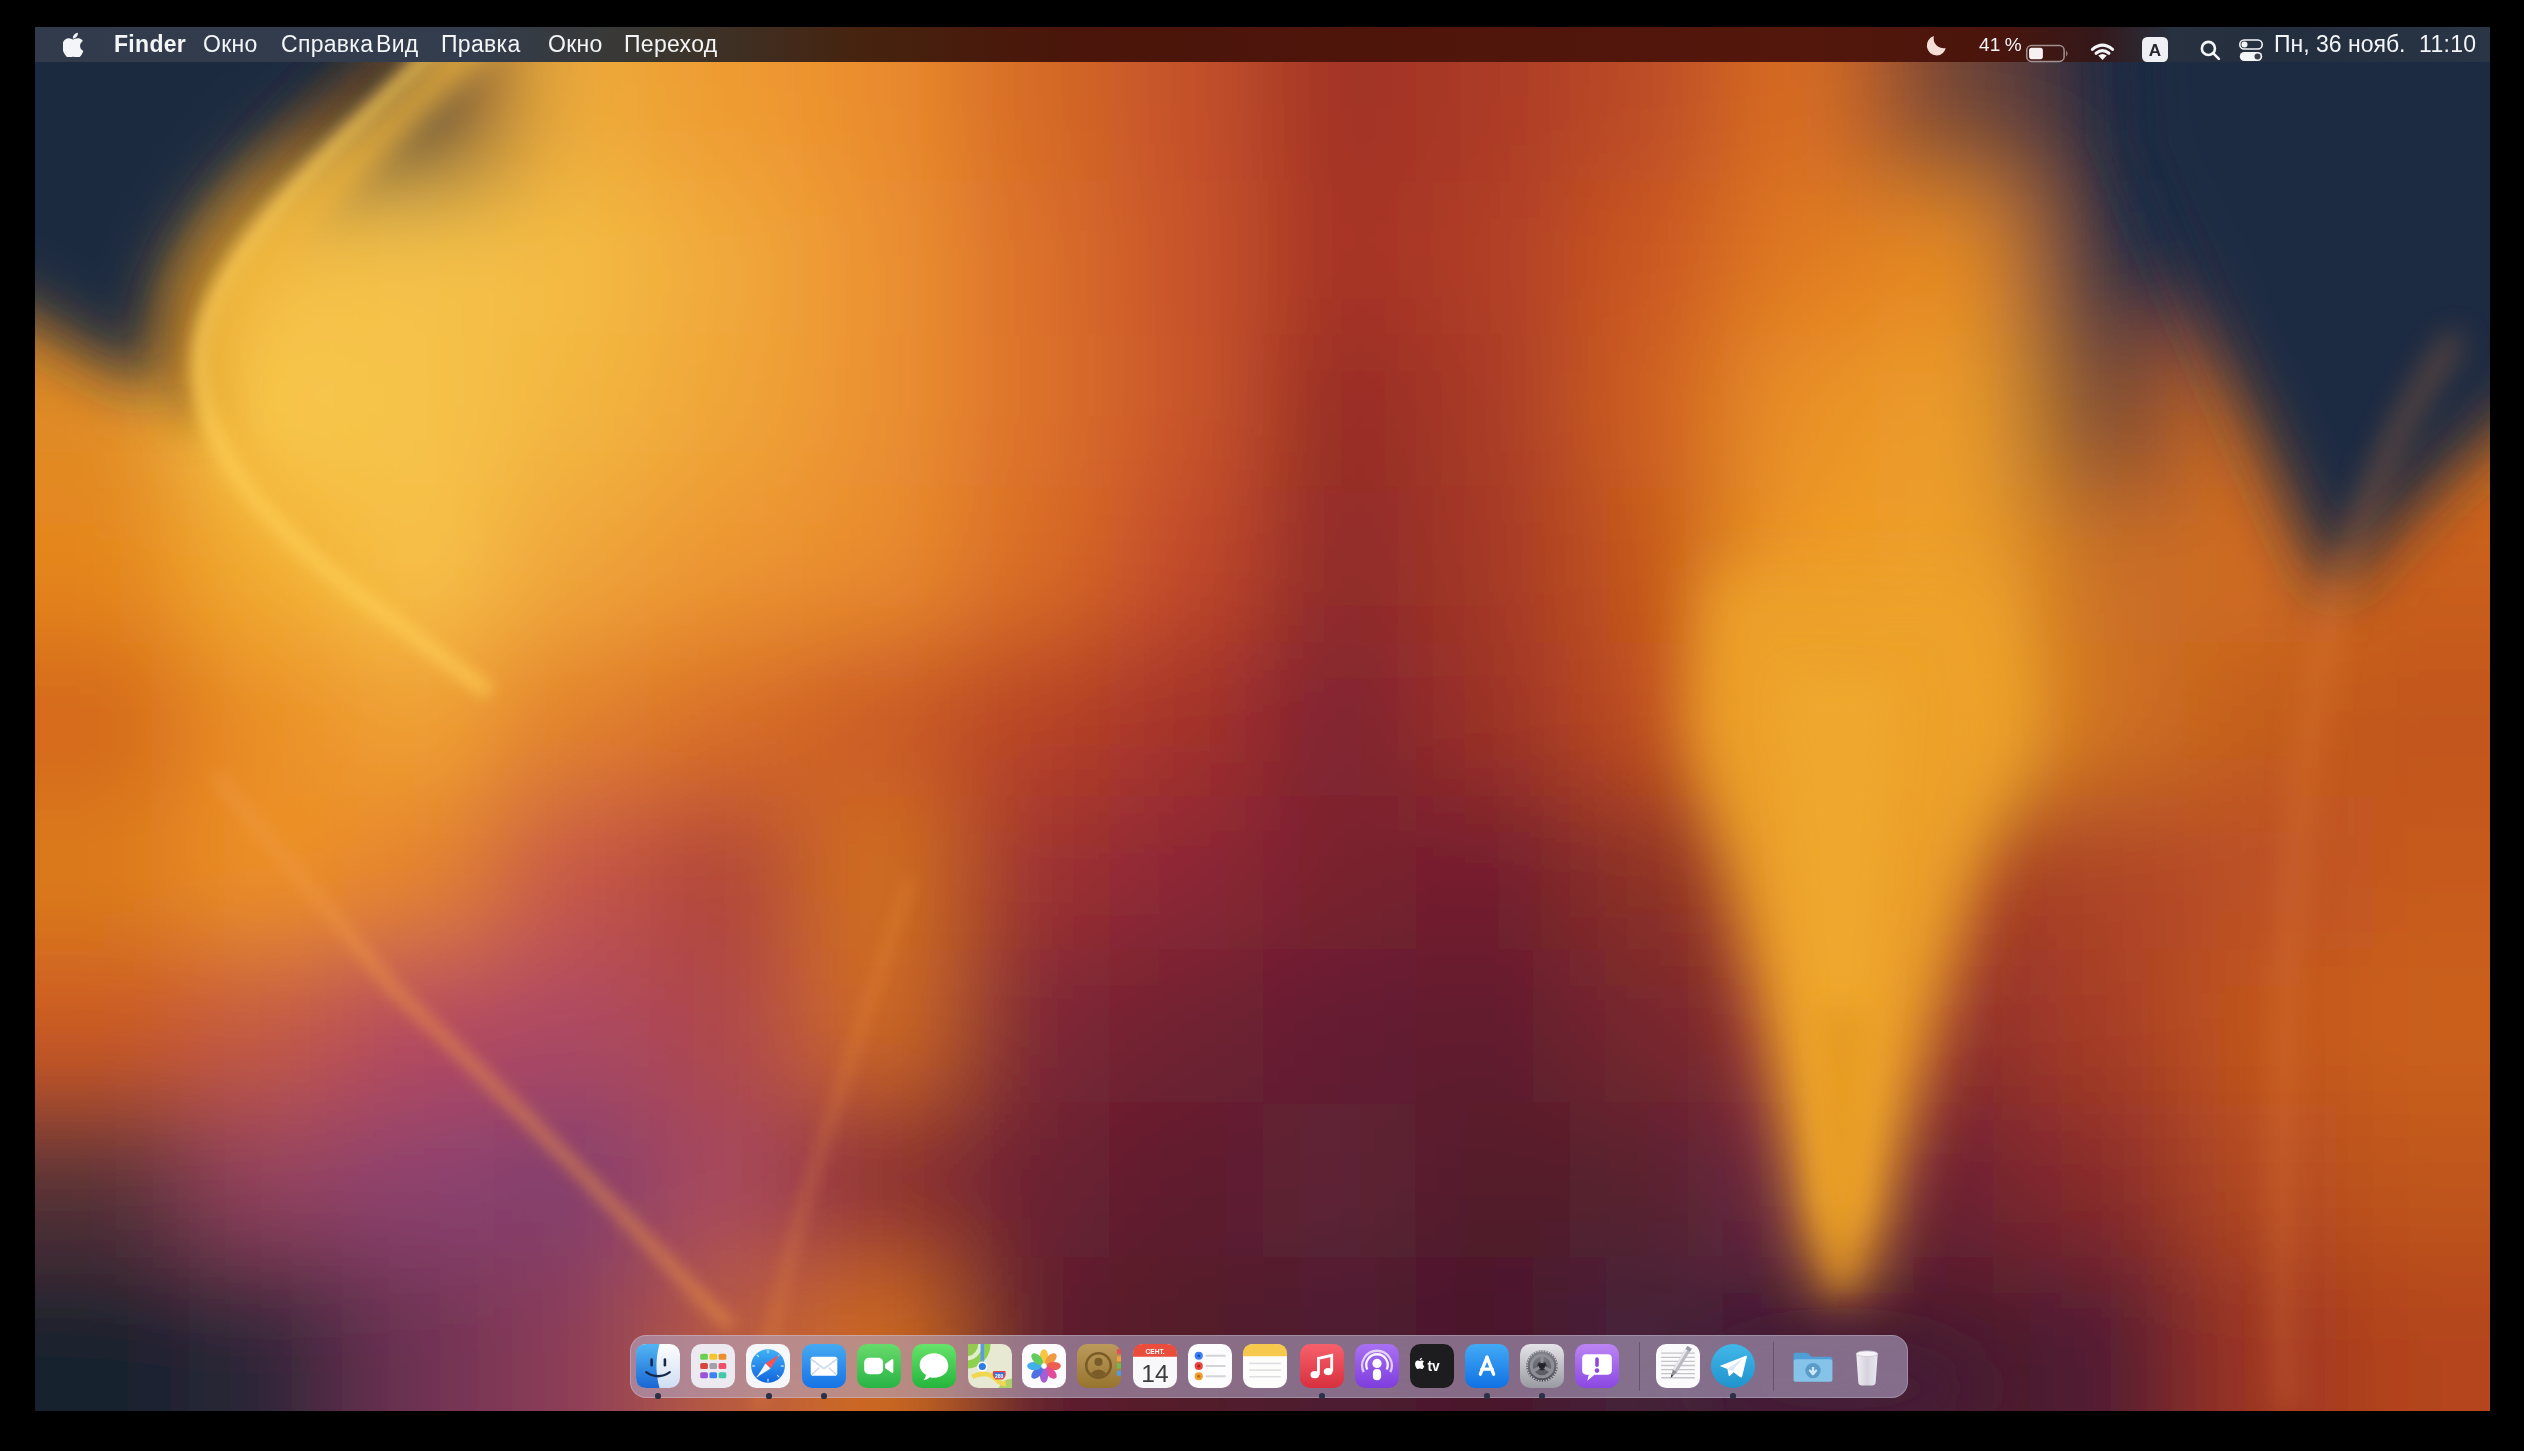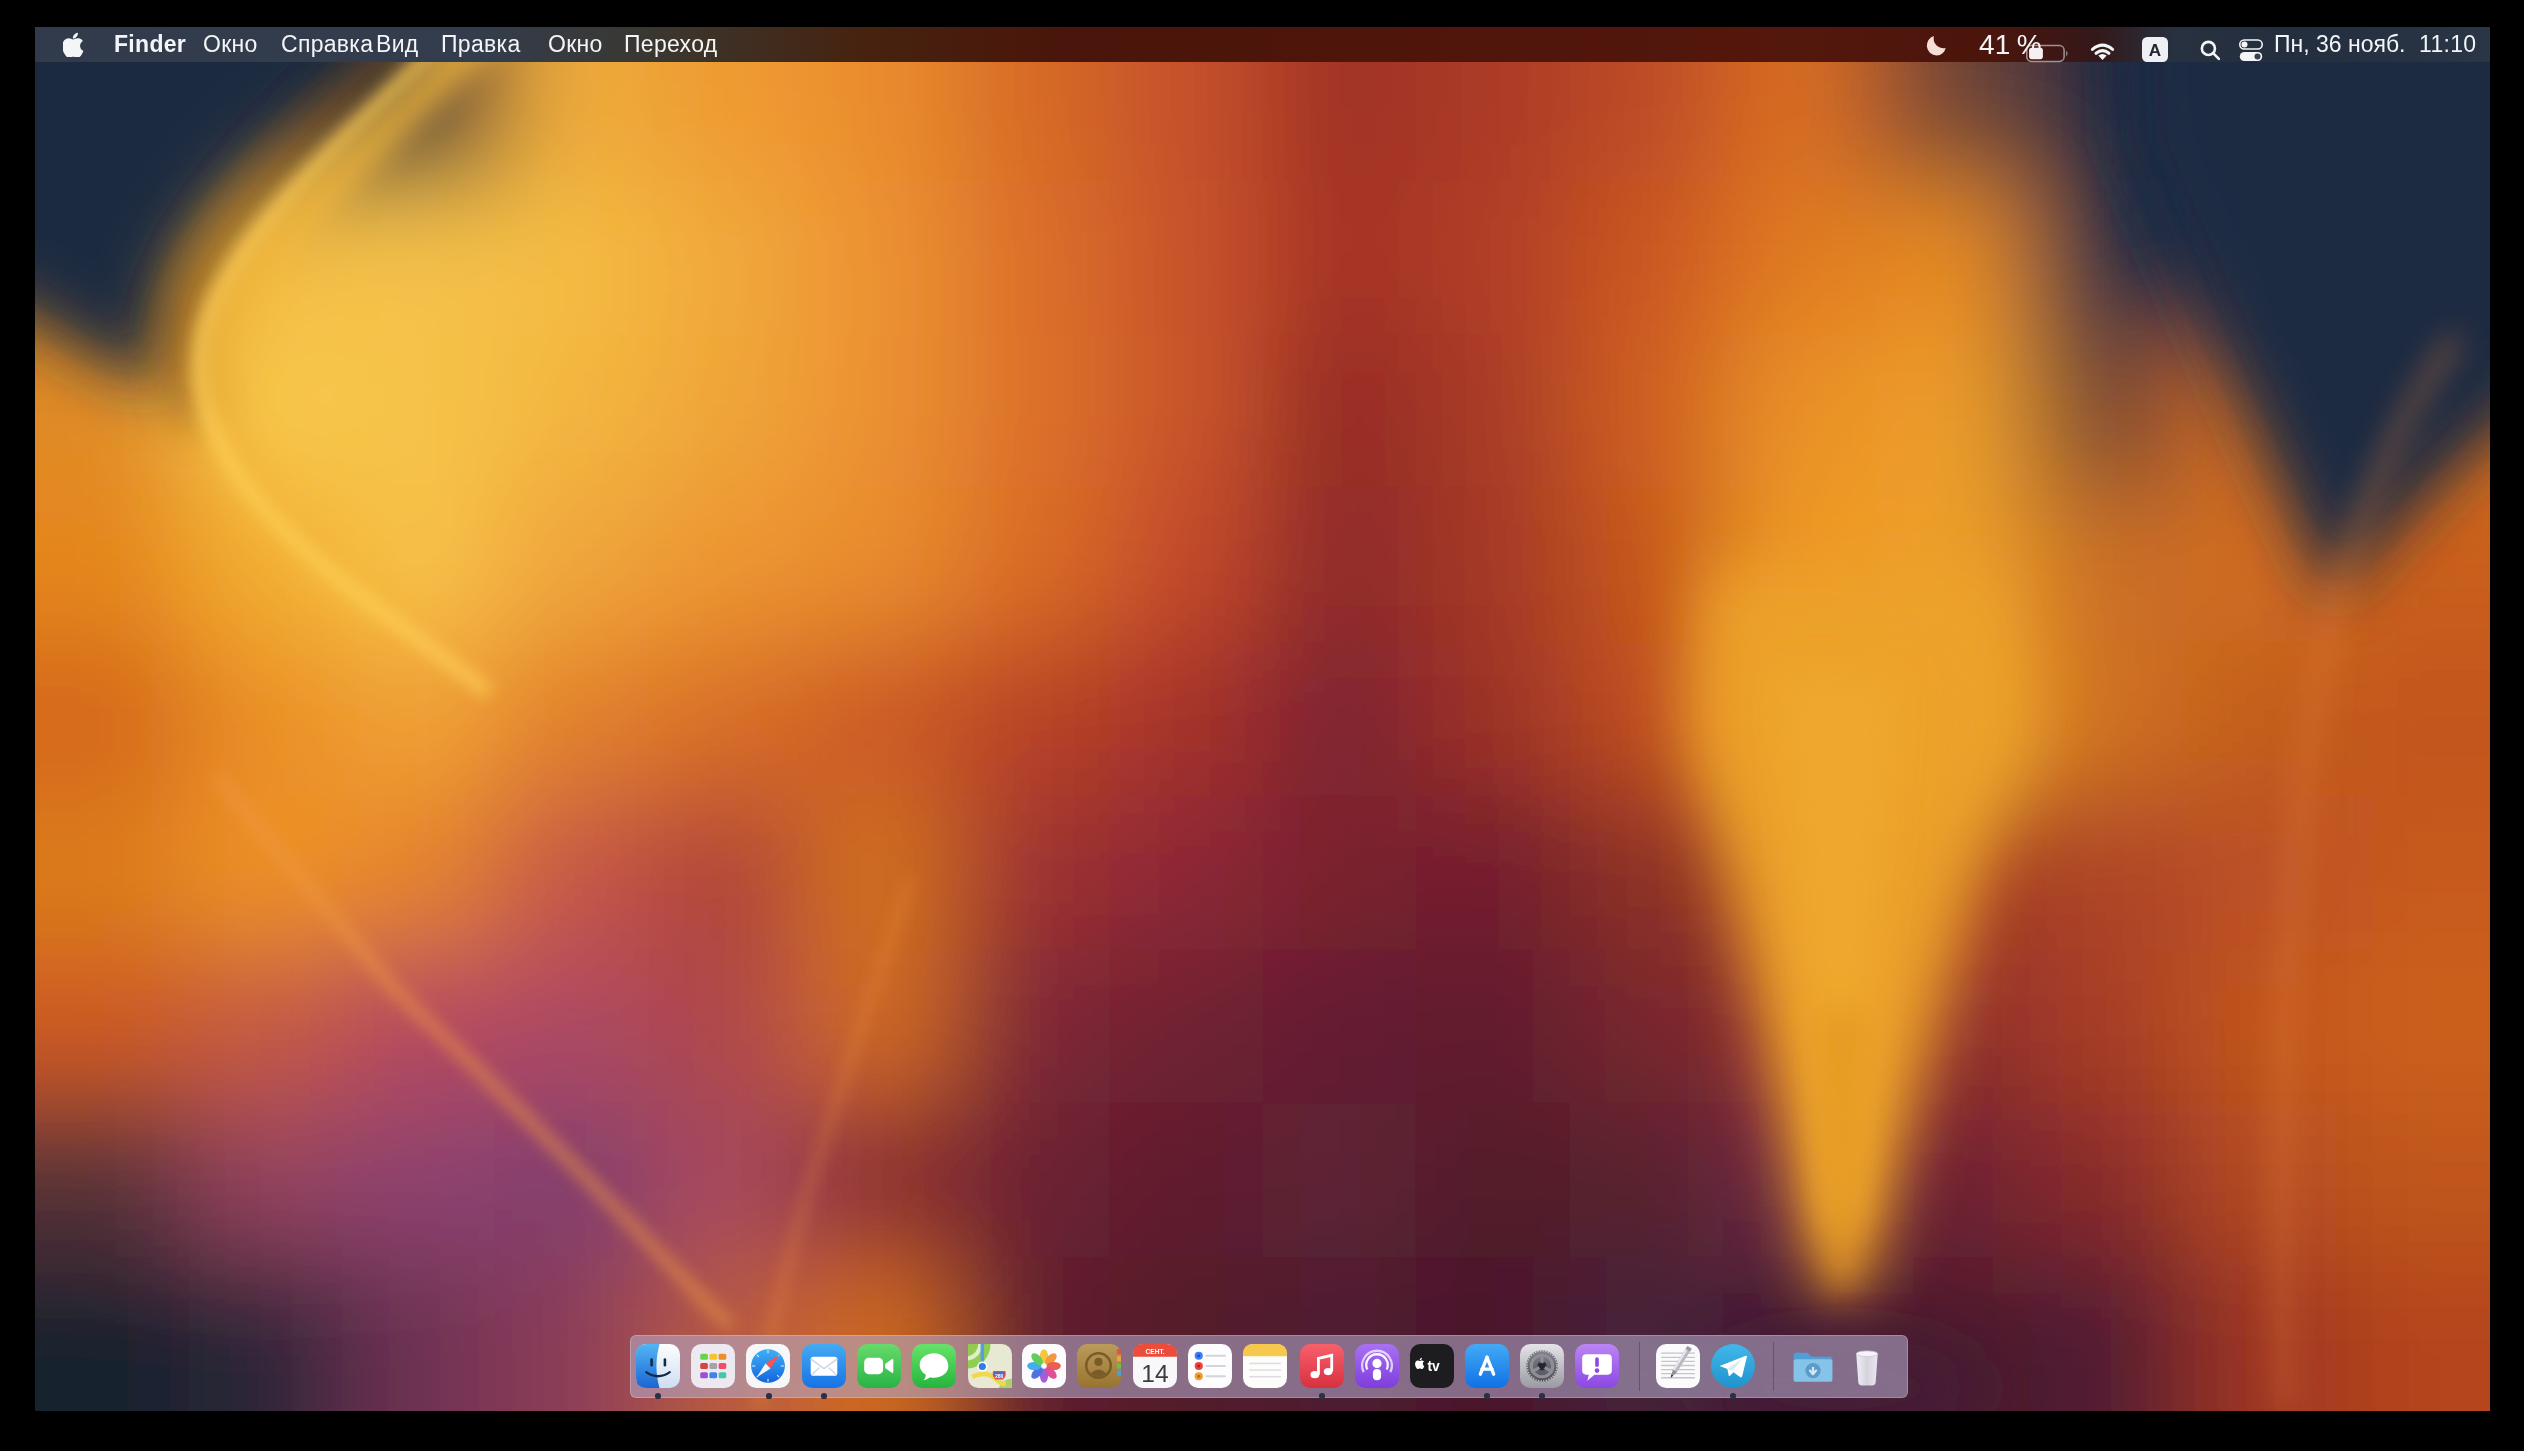--- a/index.html
+++ b/index.html
@@ -1,21 +1,21 @@
 <!DOCTYPE html>
 <html style="font-size:8.2px"><head><meta charset="utf-8"><style>
 html,body{margin:0;padding:0;background:#000;}
 body{width:2525px;height:1451px;position:relative;overflow:hidden;font-family:"Liberation Sans",sans-serif;}
 #screen{position:absolute;left:35px;top:27px;width:2455px;height:1384px;overflow:hidden;background:#1b2a40;}
 #wp{position:absolute;left:0;top:0;}
 #menubar{position:absolute;left:0;top:0;width:2455px;height:35px;
  background:linear-gradient(90deg,#313b4b 0px,#333d4d 438px,#3a3730 619px,#46230f 825px,#4a150a 1031px,#50150b 1443px,#53170c 1778px,#4a150c 1959px,#34181a 2062px,#273140 2139px,#232e3e 2268px,#2a3545 2455px);
  color:#f4f5f7;}
 .mi{position:absolute;top:0;height:35px;line-height:35px;font-size:23px;white-space:nowrap;letter-spacing:0.3px;}
-#dock{position:absolute;left:595px;top:1308px;width:1278px;height:63px;border-radius:6px;
+#dock{position:absolute;left:595px;top:1308px;width:1278px;height:63px;border-radius:16px;
  background:rgba(178,168,202,0.58);border:0.8px solid rgba(255,255,255,0.22);box-sizing:border-box;backdrop-filter:blur(36px) saturate(1.05);}
 .ic{position:absolute;top:7.2px;width:46px;height:46px;}
 .sep{position:absolute;top:6.2px;width:1px;height:49px;background:rgba(45,35,65,0.35);}
 .dot{position:absolute;top:57px;width:5.7px;height:5.7px;border-radius:50%;background:#2b3047;}
 </style></head>
 <body>
 <div id="screen">
 <svg id="wp" width="2455" height="1384" viewBox="0 0 4763 2684">
 <defs>
 <filter id="g" x="-400" y="-400" width="5563" height="3484" filterUnits="userSpaceOnUse">
@@ -264,21 +264,21 @@
 <span class="mi" style="left:79px;font-weight:700">Finder</span>
 <span class="mi" style="left:168px">Окно</span>
 <span class="mi" style="left:246px">Справка</span>
 <span class="mi" style="left:341px">Вид</span>
 <span class="mi" style="left:406px">Правка</span>
 <span class="mi" style="left:513px">Окно</span>
 <span class="mi" style="left:589px">Переход</span>
 <svg class="mi" style="left:1889px;top:5.7px;height:24px" width="25" height="24" viewBox="0 0 24 24">
 <path fill="#f4ded6" d="M21.2,14.9 A9.7,9.7 0 0 1 9.4,3.0 A9.9,9.9 0 0 0 12.1,22.4 A9.9,9.9 0 0 0 21.2,14.9 Z"></path>
 </svg>
-<span class="mi" style="left:1944px;font-size:28px">41 %</span>
+<span class="mi" style="left:1944px;font-size:19px">41 %</span>
 <svg class="mi" style="left:1991px;top:8.8px" width="44" height="17.5" viewBox="0 0 86 34">
 <rect x="1.5" y="1.5" width="73" height="31" rx="9" fill="none" stroke="rgba(244,245,247,0.55)" stroke-width="3"></rect>
 <rect x="6" y="6" width="27" height="22" rx="5" fill="#f7f0f2"></rect>
 <path d="M78.5,11 Q84,17 78.5,23 Z" fill="rgba(244,245,247,0.55)"></path>
 </svg>
 <svg class="mi" style="left:2053px;top:6.2px" width="29" height="23" viewBox="0 0 52 41">
 <path d="M26,37.5 L18.5,29.5 Q26,24 33.5,29.5 Z" fill="#f4f5f7"></path>
 <path d="M8,18.5 Q26,3.5 44,18.5" fill="none" stroke="#f4f5f7" stroke-width="5.6" stroke-linecap="round"></path>
 <path d="M14.5,25.5 Q26,16 37.5,25.5" fill="none" stroke="#f4f5f7" stroke-width="5.6" stroke-linecap="round"></path>
 </svg>

